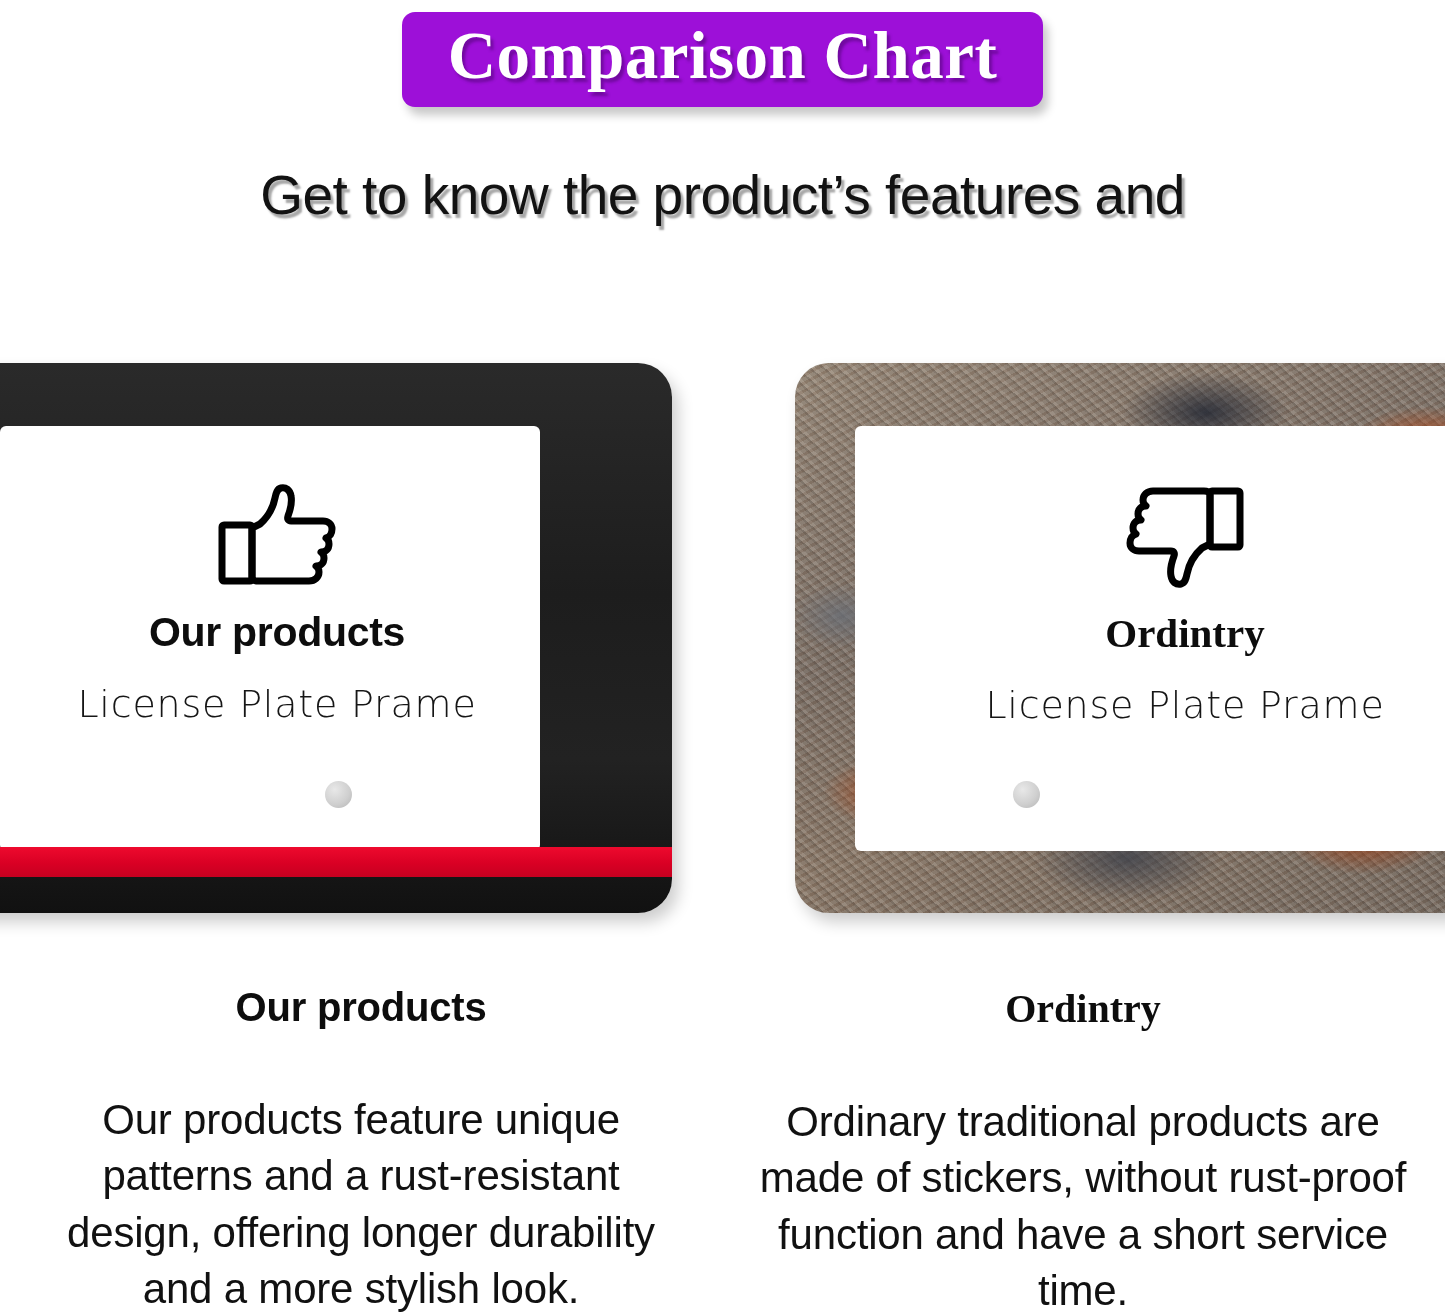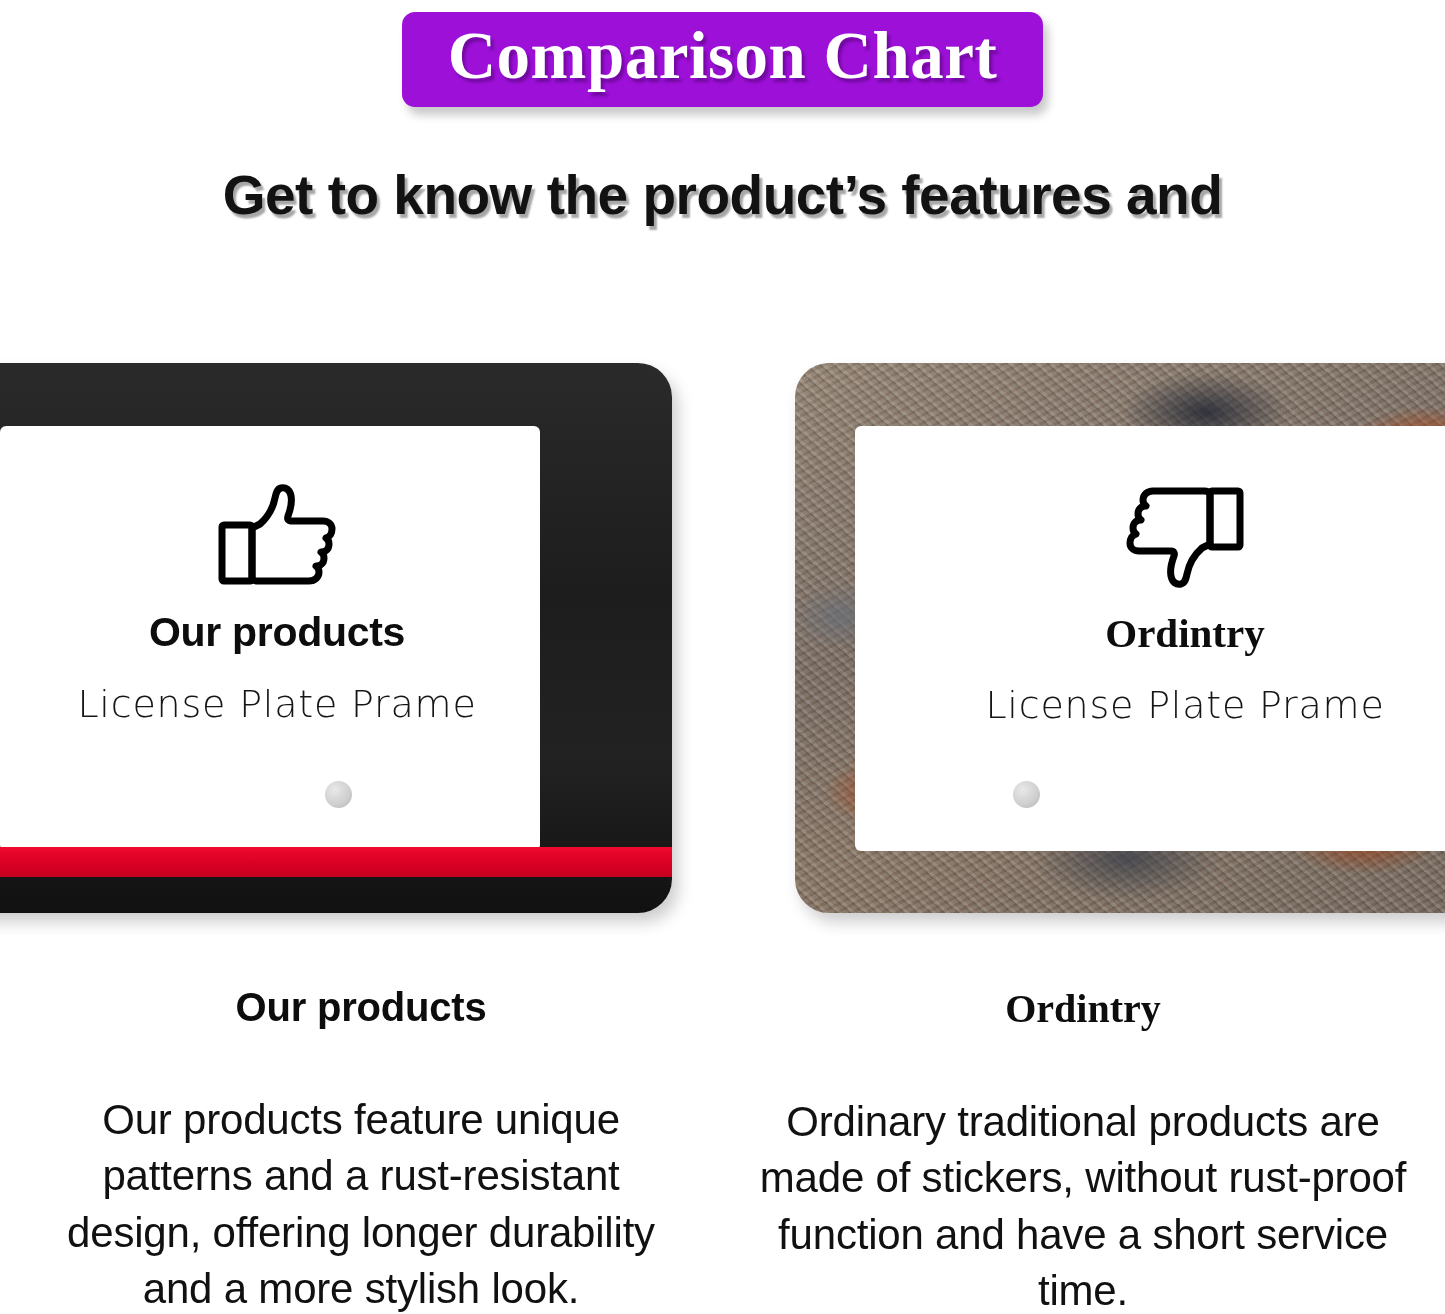--- a/index.html
+++ b/index.html
@@ -44,21 +44,21 @@
   }
 
   
   .subtitle {
     position: absolute;
     top: 160px;
     left: 0;
     width: 1445px;
     text-align: center;
     font-family: "Liberation Sans Narrow", "Liberation Sans", sans-serif;
-    font-weight: bold;
+    font-weight: normal;
     font-size: 55px;
     line-height: 1.30;
     color: #121212;
     text-shadow: 3px 4px 2px rgba(0,0,0,0.35);
     letter-spacing: -0.5px;
   }
   .subtitle span { display: block; }
 
   
   .product-row {

